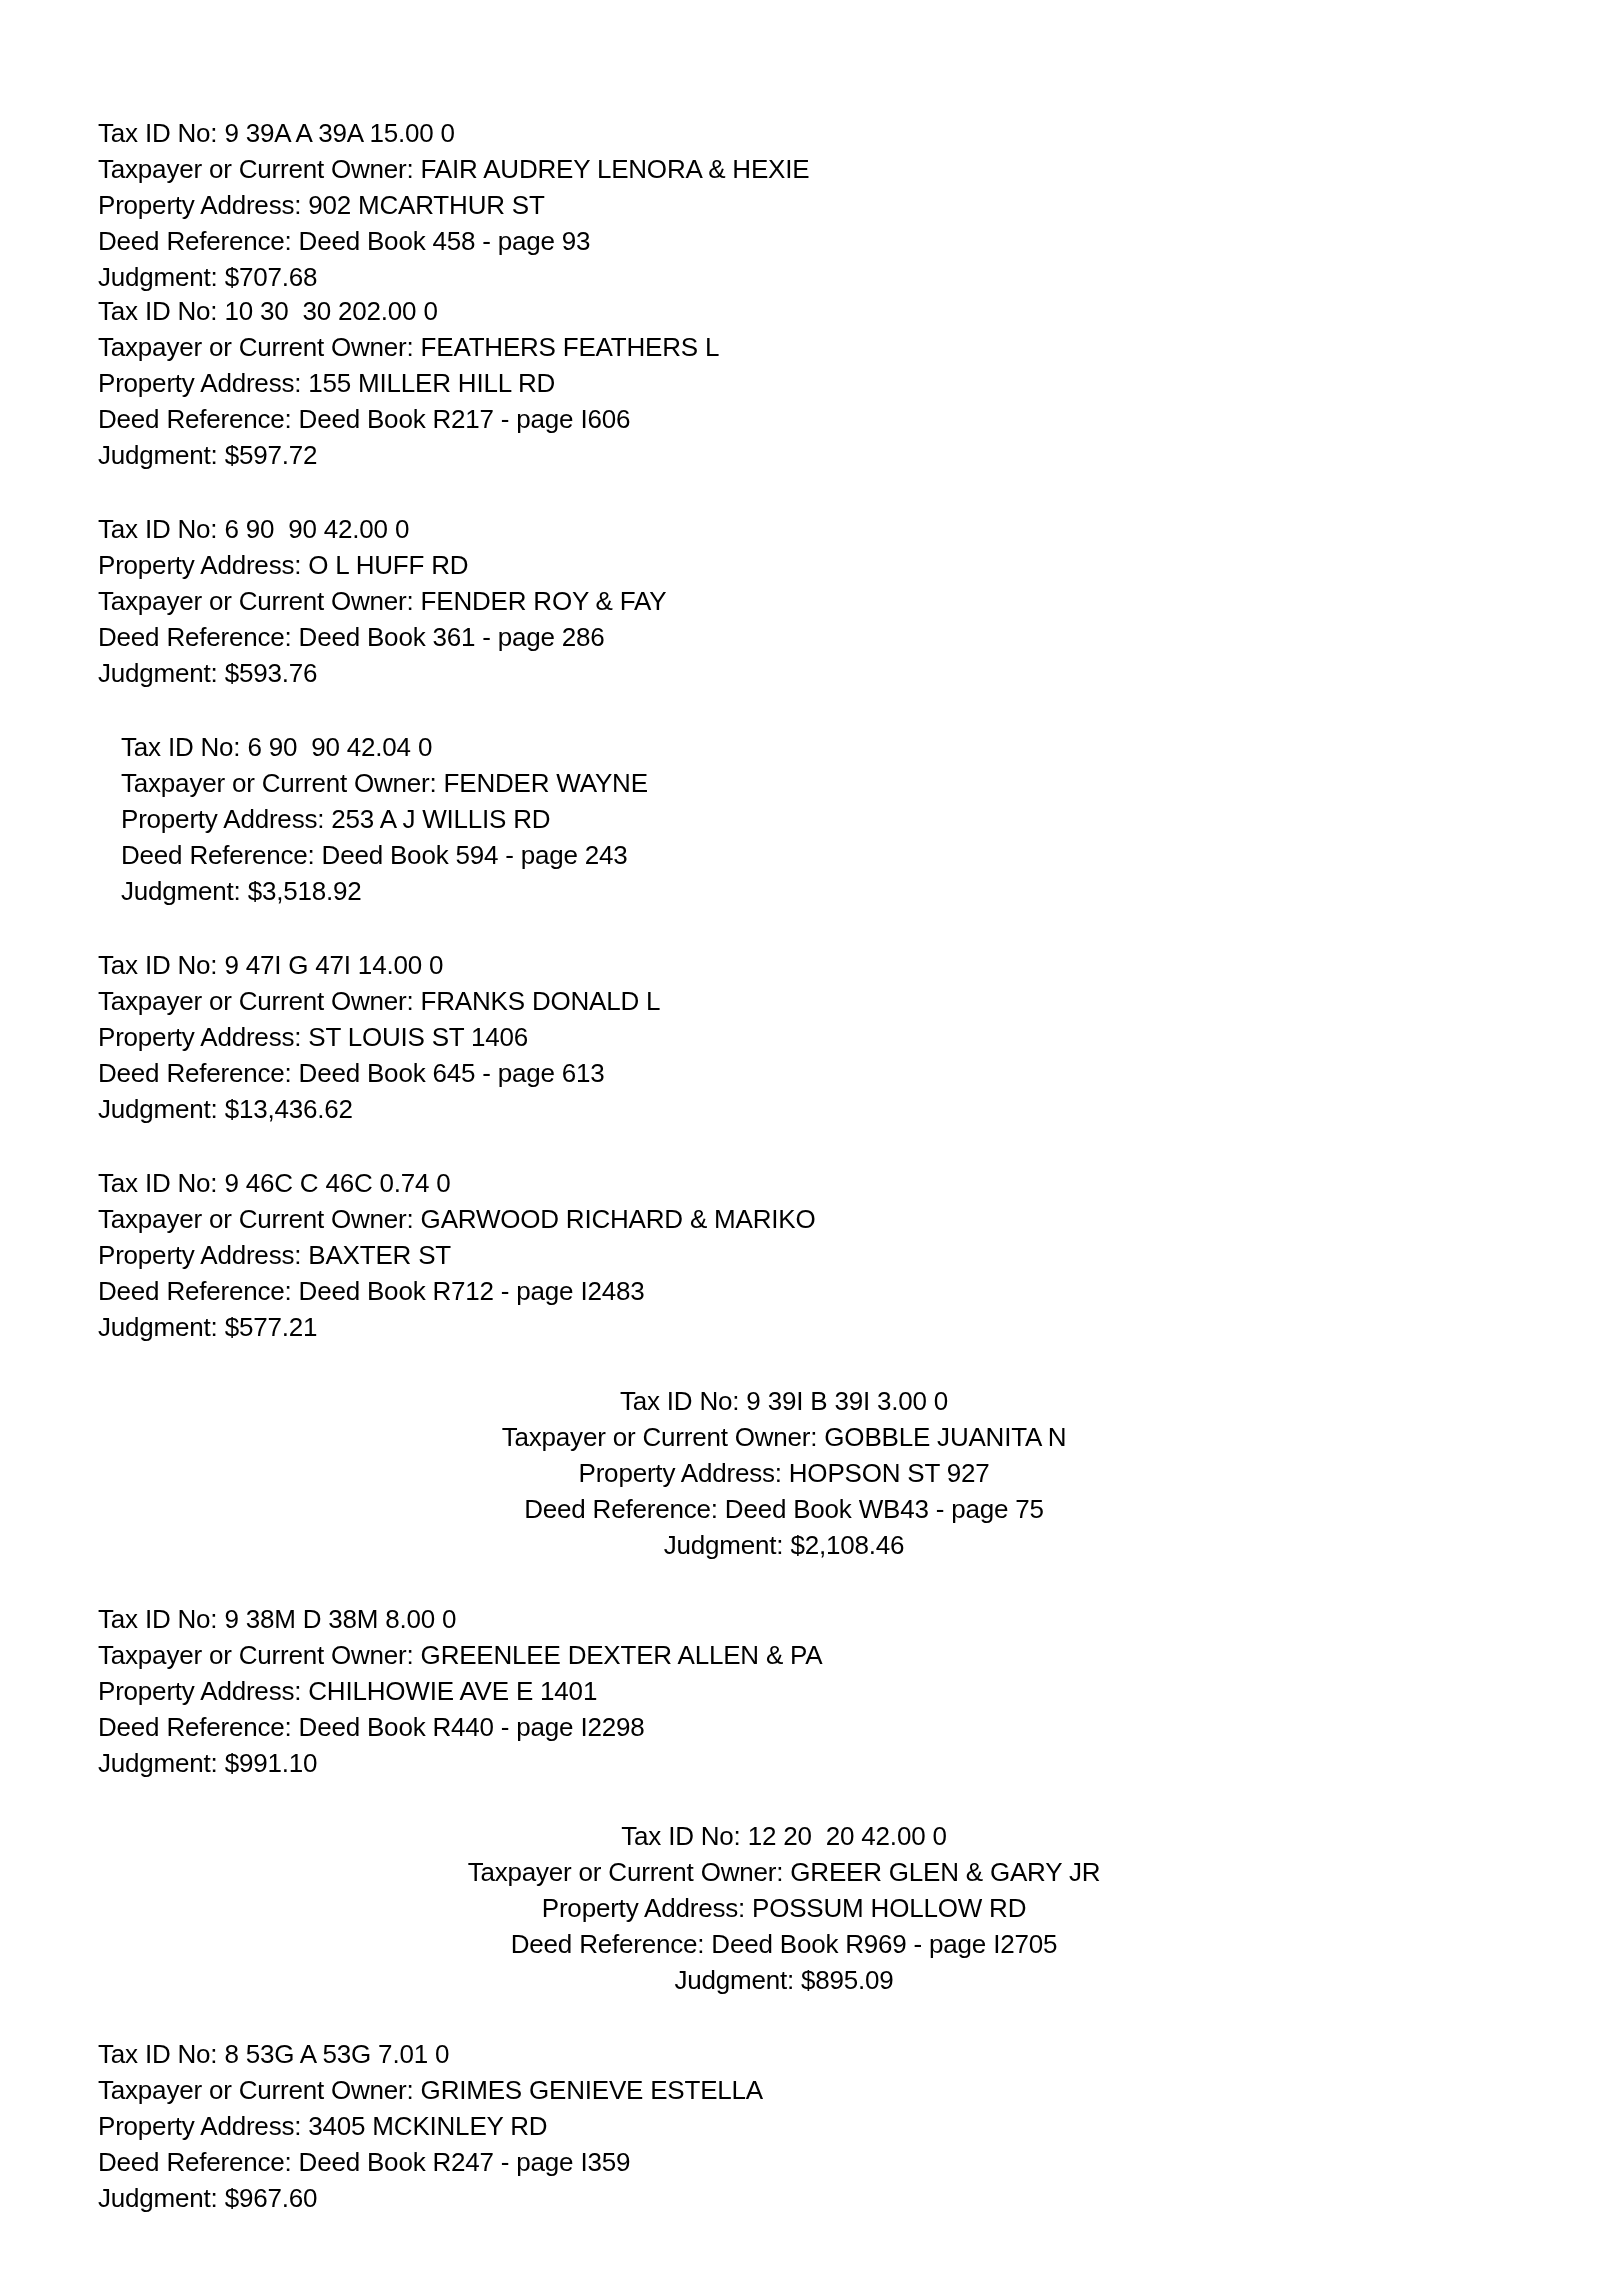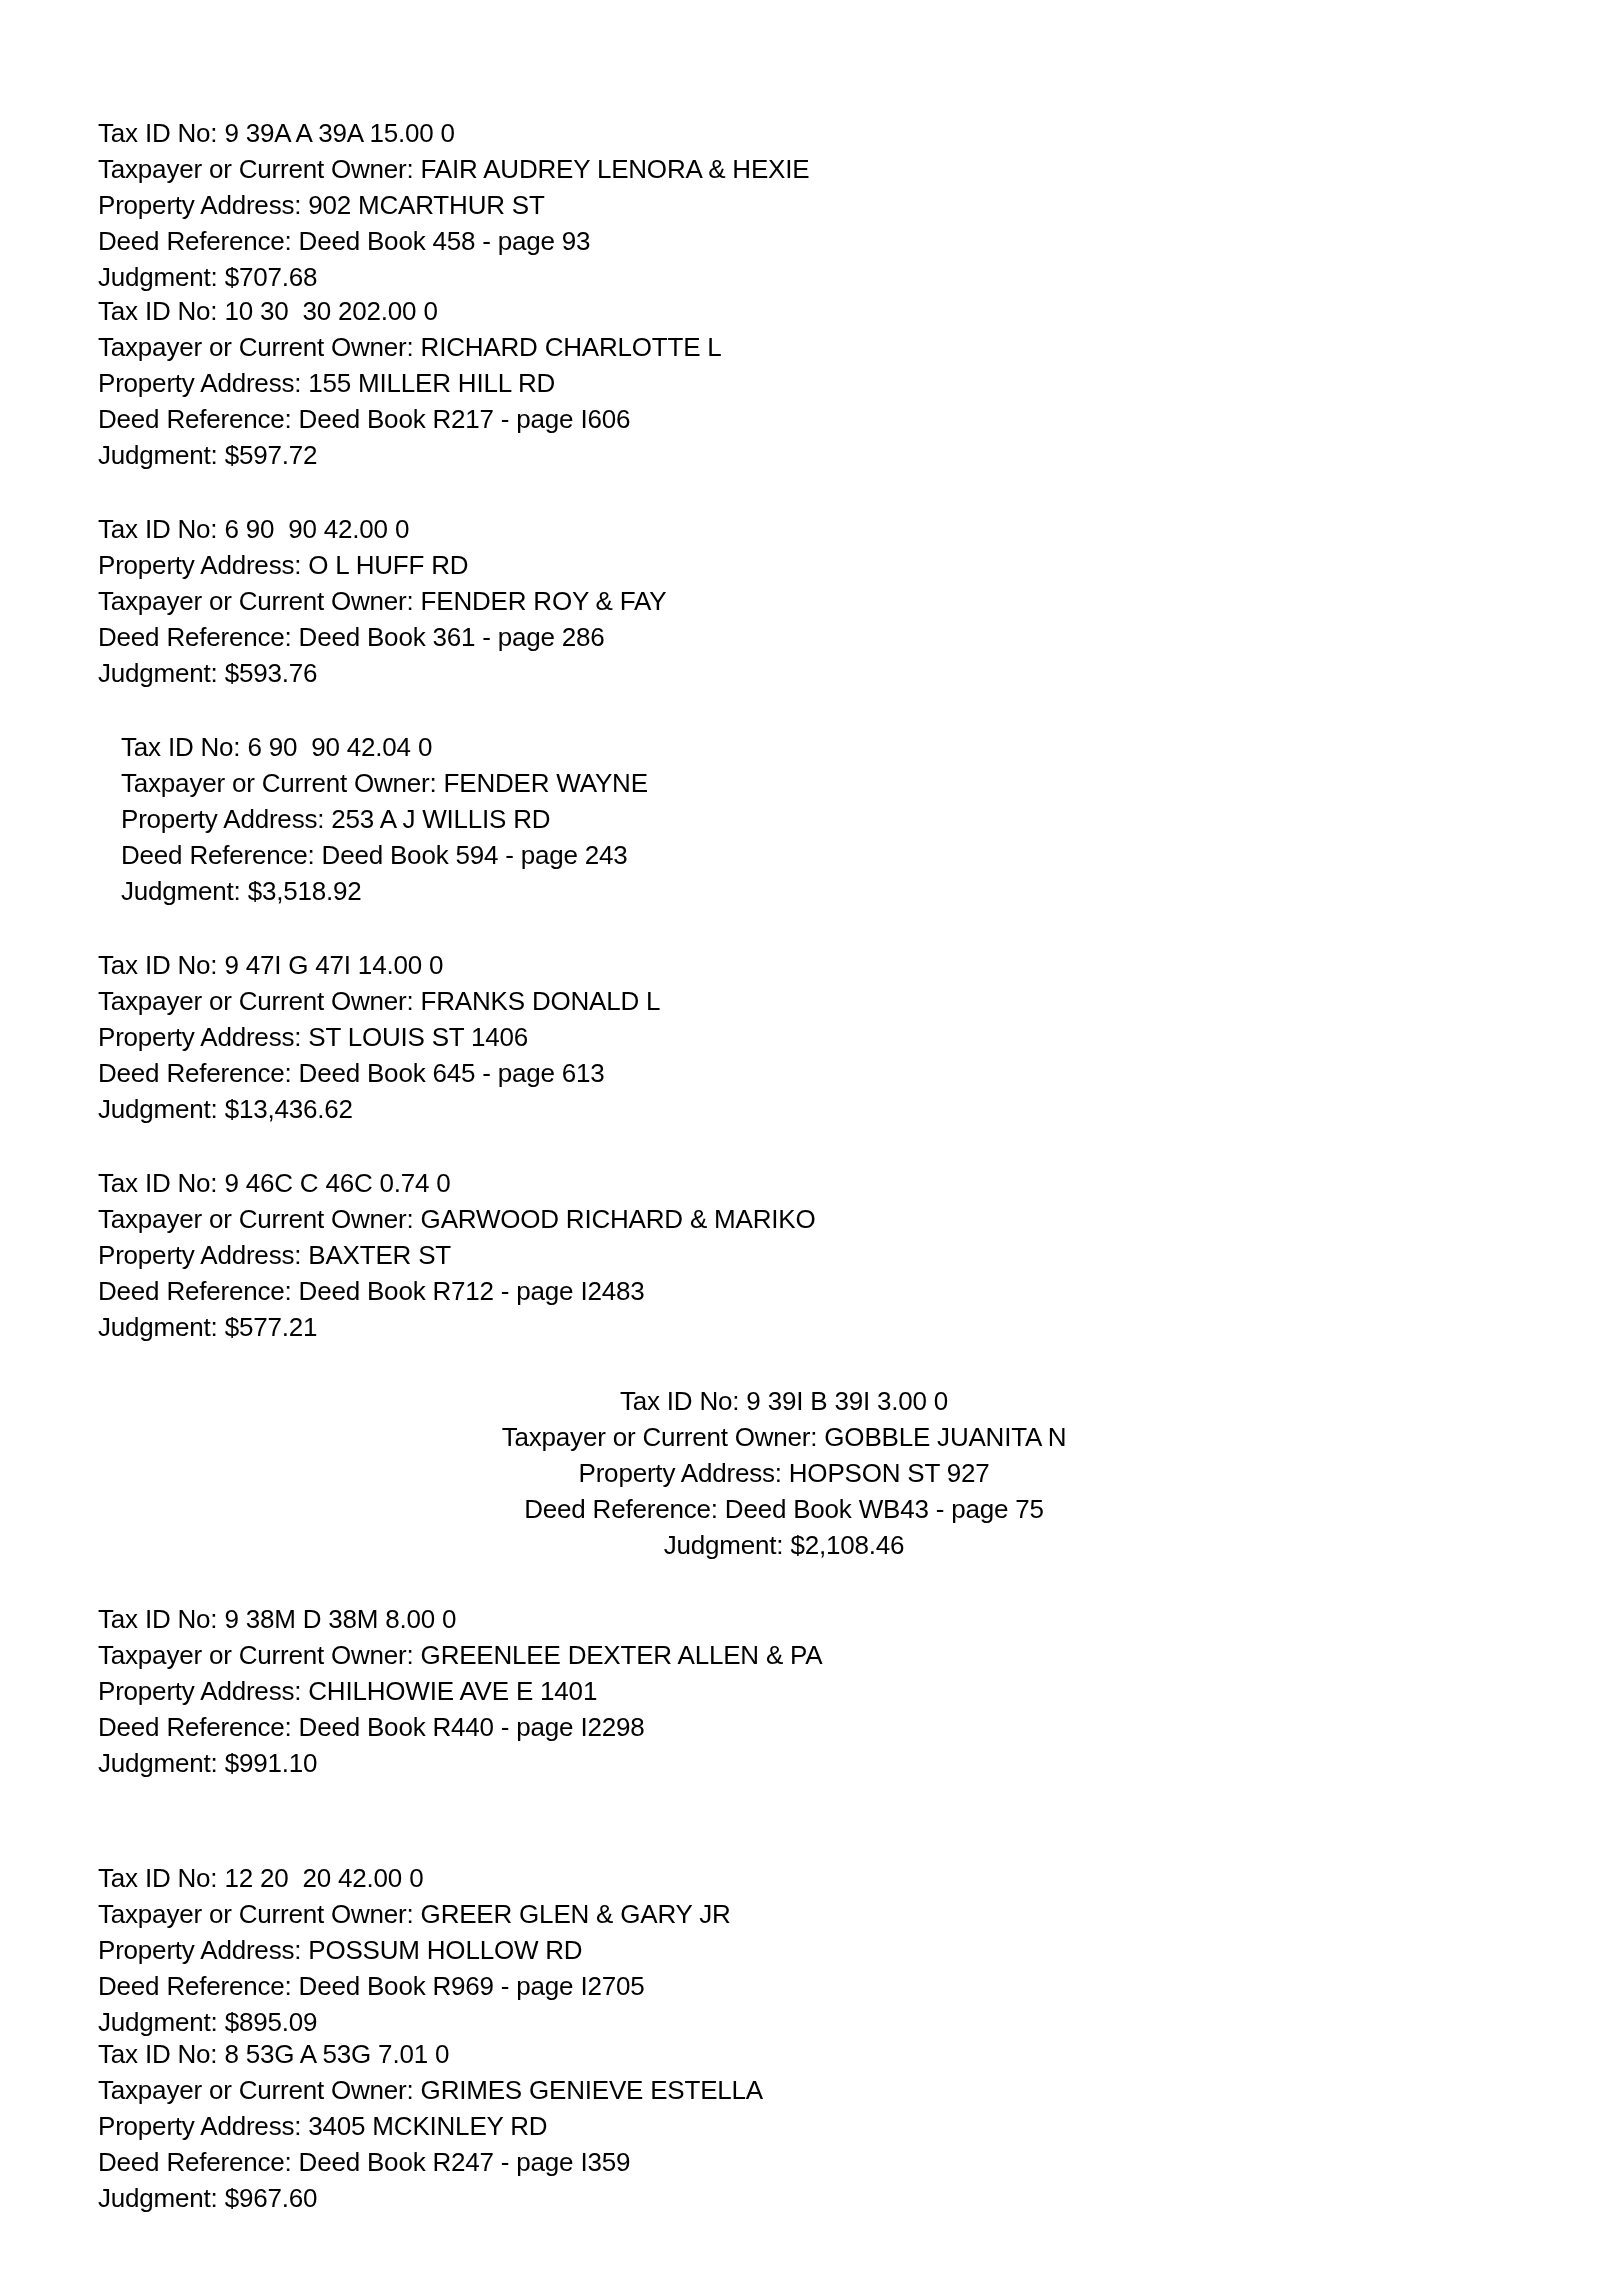--- a/index.html
+++ b/index.html
@@ -44,21 +44,21 @@
   <div class="record" style="top:75px;margin-top:40px;">
     <div class="line"><span>Tax ID No: </span><span>9 39A A 39A 15.00 0</span></div>
     <div class="line"><span>Taxpayer or Current Owner: </span><span>FAIR AUDREY LENORA &amp; HEXIE</span></div>
     <div class="line"><span>Property Address: </span><span>902 MCARTHUR ST</span></div>
     <div class="line"><span>Deed Reference: </span><span>Deed Book 458 - page 93</span></div>
     <div class="line"><span>Judgment: </span><span>$707.68</span></div>
   </div>
 
   <div class="record" style="top:293px;">
     <div class="line"><span>Tax ID No: </span><span>10 30  30 202.00 0</span></div>
-    <div class="line"><span>Taxpayer or Current Owner: </span><span>RICHARD CHARLOTTE L</span></div>
+    <div class="line"><span>Taxpayer or Current Owner: </span><span>FEATHERS FEATHERS L</span></div>
     <div class="line"><span>Property Address: </span><span>155 MILLER HILL RD</span></div>
     <div class="line"><span>Deed Reference: </span><span>Deed Book R217 - page I606</span></div>
     <div class="line"><span>Judgment: </span><span>$597.72</span></div>
   </div>
 
   <div class="record" style="top:511px;">
     <div class="line"><span>Tax ID No: </span><span>6 90  90 42.00 0</span></div>
     <div class="line"><span>Property Address: </span><span>O L HUFF RD</span></div>
     <div class="line"><span>Taxpayer or Current Owner: </span><span>FENDER ROY &amp; FAY</span></div>
     <div class="line"><span>Deed Reference: </span><span>Deed Book 361 - page 286</span></div>
@@ -98,21 +98,21 @@
   </div>
 
   <div class="record" style="top:1601px;">
     <div class="line"><span>Tax ID No: </span><span>9 38M D 38M 8.00 0</span></div>
     <div class="line"><span>Taxpayer or Current Owner: </span><span>GREENLEE DEXTER ALLEN &amp; PA</span></div>
     <div class="line"><span>Property Address: </span><span>CHILHOWIE AVE E 1401</span></div>
     <div class="line"><span>Deed Reference: </span><span>Deed Book R440 - page I2298</span></div>
     <div class="line"><span>Judgment: </span><span>$991.10</span></div>
   </div>
 
-  <div class="record" style="top:1860px;">
+  <div class="record" style="top:1818px;text-align:center;">
     <div class="line"><span>Tax ID No: </span><span>12 20  20 42.00 0</span></div>
     <div class="line"><span>Taxpayer or Current Owner: </span><span>GREER GLEN &amp; GARY JR</span></div>
     <div class="line"><span>Property Address: </span><span>POSSUM HOLLOW RD</span></div>
     <div class="line"><span>Deed Reference: </span><span>Deed Book R969 - page I2705</span></div>
     <div class="line"><span>Judgment: </span><span>$895.09</span></div>
   </div>
 
   <div class="record" style="top:2036px;">
     <div class="line"><span>Tax ID No: </span><span>8 53G A 53G 7.01 0</span></div>
     <div class="line"><span>Taxpayer or Current Owner: </span><span>GRIMES GENIEVE ESTELLA</span></div>

